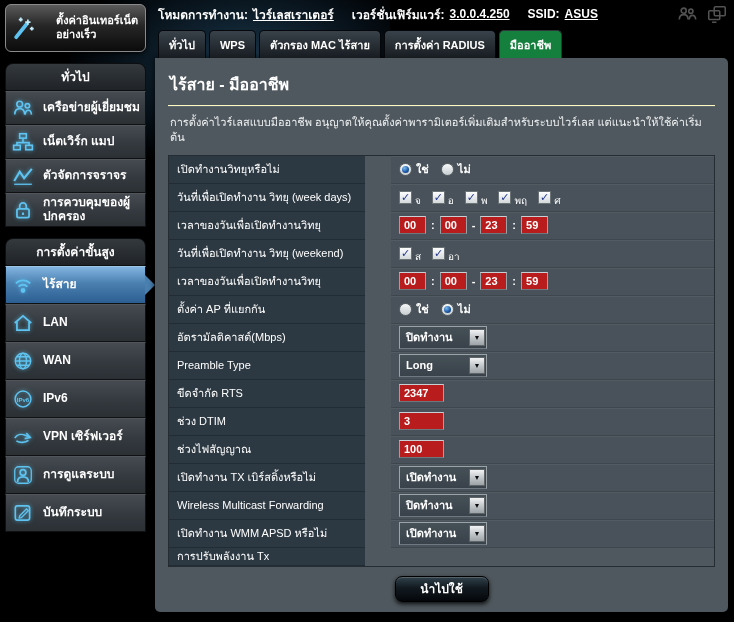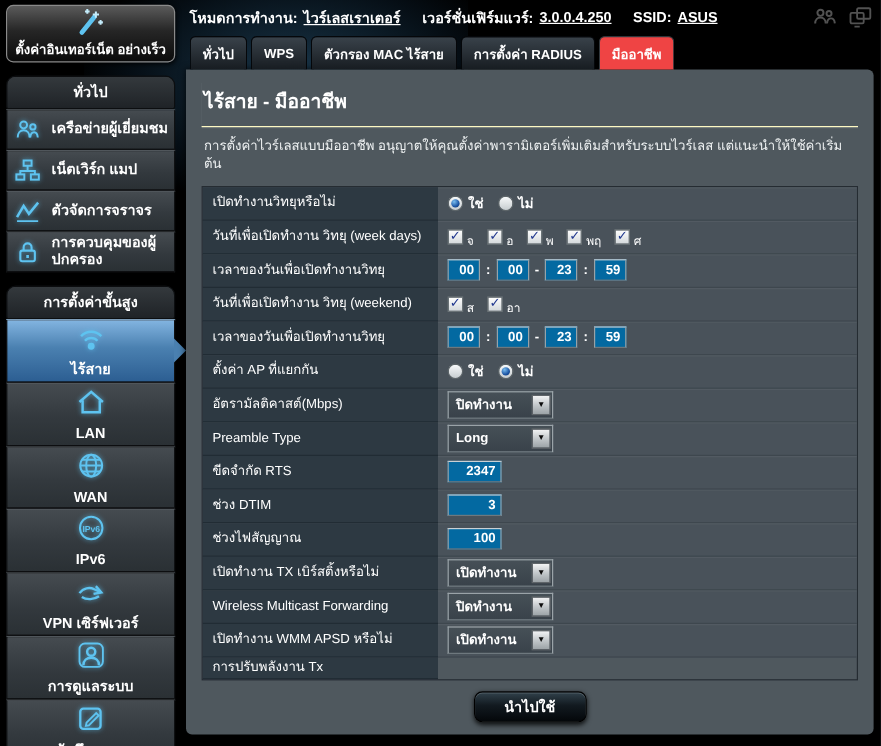--- a/index.html
+++ b/index.html
@@ -22,54 +22,54 @@
   .topbar .lnk{text-decoration:underline;margin-right:18px;cursor:pointer;color:#fff;}
   .top-icons{position:absolute;right:6px;top:3px;display:flex;gap:8px;z-index:3;}
   .top-icons .icon{width:22px;height:22px;cursor:pointer;}
   .icon svg{width:100%;height:100%;display:block;}
 
   
   .sidebar{position:absolute;left:5px;top:4px;width:141px;z-index:2;}
   .qis-button{height:46px;border-radius:6px;border:1px solid #8a8a8a;
     background:linear-gradient(#5a5a5a 0%,#262626 45%,#0b0b0b 100%);
     box-shadow:0 1px 4px rgba(0,0,0,.9);
-    display:flex;align-items:center;gap:5px;padding:0 5px;cursor:pointer;
-    color:#fff;font-size:11px;font-weight:bold;line-height:1.25;flex-direction:column;}
+    display:flex;align-items:center;gap:19px;padding:0 5px;cursor:pointer;
+    color:#fff;font-size:11px;font-weight:bold;line-height:1.25;}
   .qis-button .icon{width:26px;height:26px;flex:0 0 26px;}
   .side-group{margin-top:11px;}
   .side-section{background:linear-gradient(#34393d 0%,#1f2327 100%);
     border:1px solid #0c0e10;border-radius:8px 8px 2px 2px;
     color:#fff;font-size:12px;font-weight:bold;text-align:center;padding:3px 0 4px;}
   .side-item{position:relative;display:flex;align-items:center;gap:7px;
     min-height:34px;padding:2px 4px;box-sizing:border-box;cursor:pointer;
     background:linear-gradient(#454b50 0%,#33393e 55%,#2a3034 100%);
     border:1px solid #0f1113;border-top:1px solid #50565b;
     color:#fff;font-size:12px;font-weight:bold;line-height:1.15;}
-  .adv .side-item{min-height:38px;flex-direction:column;}
+  .adv .side-item{min-height:38px;}
   .side-item .icon{width:26px;height:22px;flex:0 0 26px;filter:drop-shadow(0 0 2px rgba(94,195,240,.7));}
   .side-item.selected{background:linear-gradient(#82b4e0 0%,#4a80b0 45%,#2c5e92 100%);border-top-color:#9cc4e6;}
   .side-item.selected::after{content:"";position:absolute;right:-10px;top:50%;margin-top:-10px;
     border:10px solid transparent;border-left:10px solid #4a80b0;border-right:0;}
 
   
   .main{position:absolute;left:155px;top:30px;width:573px;z-index:2;}
   .tab-bar{display:flex;gap:3px;height:28px;padding-left:3px;}
   .tab{display:flex;align-items:center;padding:0 10px;cursor:pointer;
     background:linear-gradient(#39424a 0%,#171c21 100%);
     border:1px solid #05070a;border-bottom:none;border-radius:5px 5px 0 0;
     color:#fff;font-size:11px;font-weight:bold;white-space:nowrap;}
-  .tab.active{background:#ef4444;border-color:#30373c;font-family:Liberation Mono, monospace;}
+  .tab.active{background:#15803d;border-color:#30373c;font-family:Liberation Mono, monospace;}
   .panel{background:#4f585e;height:554px;box-sizing:border-box;border-radius:0 5px 5px 5px;
     padding:10px 13px 0;box-shadow:0 0 6px rgba(0,0,0,.8);}
   .page-title{color:#fff;font-size:16px;font-weight:bold;padding:4px 2px 8px;
     border-bottom:1px solid #fef9c3;box-shadow:0 1px 0 #5d666d;}
   .page-desc{color:#eef1f2;font-size:11px;line-height:1.35;margin:9px 2px 10px;}
 
   .settings-table{border:1px solid #252c32;}
-  .row{display:flex;}
+  .row{display:flex;gap:26px;}
   .cell-label{flex:0 0 196px;width:196px;box-sizing:border-box;
     background:#2d3942;border-bottom:1px solid #212c34;
     color:#fff;font-size:11px;display:flex;align-items:center;padding:2px 8px;line-height:1.2;}
   .cell-value{flex:1;min-height:28px;box-sizing:border-box;
     background:#49525a;border-bottom:1px solid #3e474e;box-shadow:inset 0 1px 0 rgba(255,255,255,.05);
     color:#fff;font-size:11px;display:flex;align-items:center;padding:2px 8px;}
 
   .radio{width:13px;height:13px;border-radius:50%;flex:0 0 13px;cursor:pointer;position:relative;
     background:linear-gradient(#f7f9fa,#c7cdd0);border:1px solid #5d6569;box-sizing:border-box;}
   .radio.checked::after{content:"";position:absolute;left:2px;top:2px;right:2px;bottom:2px;border-radius:50%;
@@ -77,23 +77,23 @@
   .opt-label{font-weight:bold;margin:0 12px 0 4px;}
 
   .checkbox{width:13px;height:13px;flex:0 0 13px;cursor:pointer;box-sizing:border-box;
     background:linear-gradient(#fdfdfd,#d4d9dc);border:1px solid #6b7377;
     display:inline-flex;align-items:center;justify-content:center;
     font-size:11px;font-weight:bold;color:#22398f;line-height:1;}
   .checkbox.checked::after{content:"✓";}
   .day-label{font-size:10px;margin:7px 11px 0 3px;}
 
   input.tin, input.txt{height:18px;box-sizing:border-box;
-    background:#0369a1;color:#fff;font-size:11px;font-weight:bold;font-family:inherit;
+    background:#b91c1c;color:#fff;font-size:11px;font-weight:bold;font-family:inherit;
     border:1px solid #99a2a7;border-top-color:#c9d0d4;border-bottom-color:#6e787e;
-    padding:0 4px;outline:none;text-align:right;}
+    padding:0 4px;outline:none;}
   input.tin{width:27px;}
   input.txt{width:45px;}
   input.txt.small{width:34px;}
   .sep{font-weight:bold;margin:0 5px;}
   .suffix{margin-left:6px;}
 
   .dropdown{display:inline-flex;align-items:center;height:21px;cursor:pointer;
     background:linear-gradient(#465057,#39424a);
     border:1px solid #9aa3a8;border-bottom-color:#6e787e;}
   .dd-text{min-width:57px;padding:0 6px;font-size:11px;font-weight:bold;color:#fff;}

